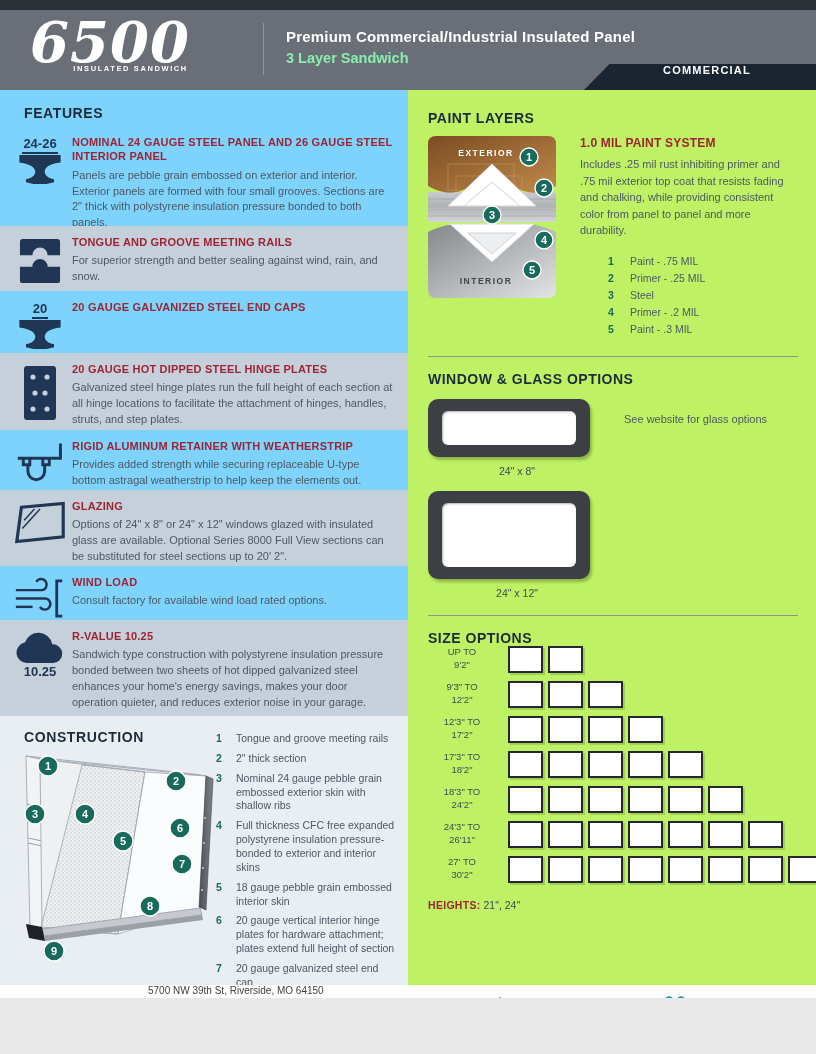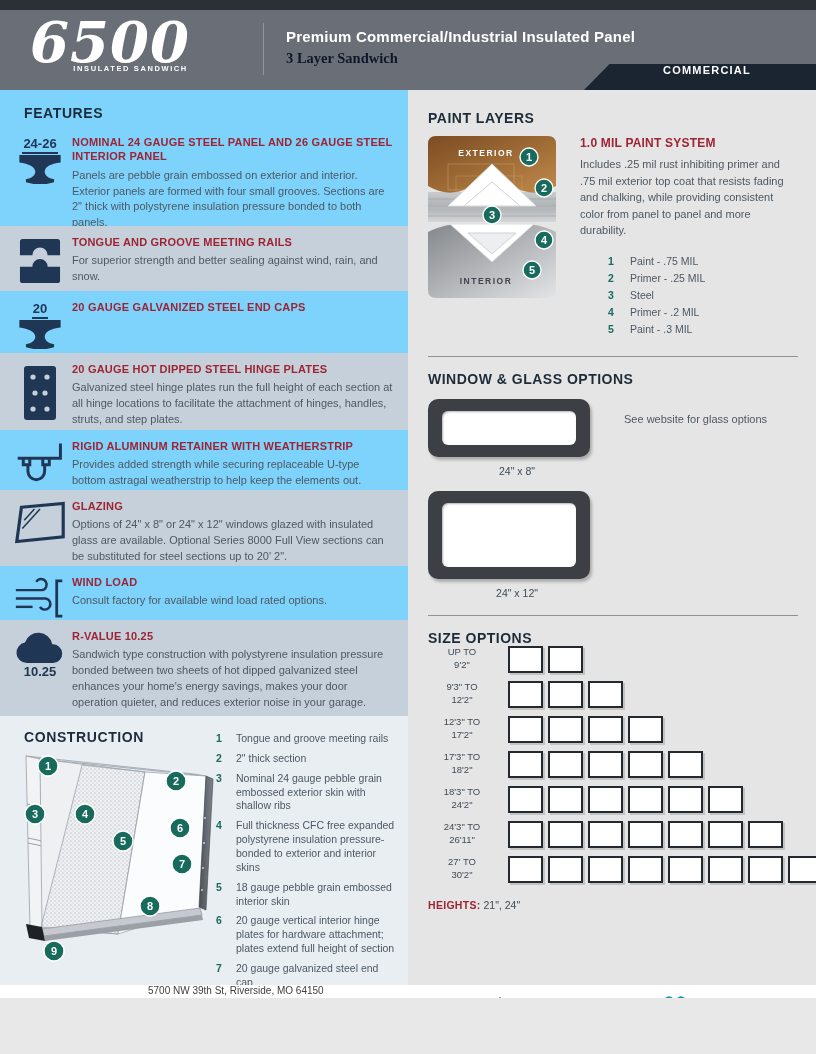--- a/index.html
+++ b/index.html
@@ -7,21 +7,21 @@
   .page { position:relative; width:816px; height:998px; margin:0 auto; background:#ffffff; overflow:hidden; }
 
   
   .topbar { position:absolute; left:0; top:0; width:816px; height:10px; background:#2b2f36; }
   .header { position:absolute; left:0; top:10px; width:816px; height:80px; background:#6a6f77; }
   .logo6500 { position:absolute; left:30px; top:2px; color:#ffffff; }
   .logo6500 .num { font-family:"DejaVu Serif", serif; font-style:italic; font-weight:700; font-size:56px; line-height:60px; letter-spacing:1px; }
   .logo6500 .sub { font-size:7.5px; letter-spacing:1.6px; font-weight:700; text-align:right; margin-top:-8px; padding-right:2px; }
   .hdr-divider { position:absolute; left:263px; top:13px; width:1px; height:52px; background:#90949b; }
   .hdr-title { position:absolute; left:286px; top:18px; color:#ffffff; font-weight:700; font-size:15px; letter-spacing:.2px; }
-  .hdr-sub { position:absolute; left:286px; top:40px; color:#0f172a; font-weight:700; font-size:14.5px;font-family:Liberation Serif, serif; }
+  .hdr-sub { position:absolute; left:286px; top:40px; color:#86efac; font-weight:700; font-size:14.5px; }
   .badge { position:absolute; right:0; bottom:0; width:232px; height:26px; background:#1b2531;
            clip-path:polygon(11% 0, 100% 0, 100% 100%, 0 100%);
            display:flex; justify-content:center; }
   .badge span { color:#ffffff; font-size:11px; font-weight:700; letter-spacing:1.2px; padding-left:14px; }
 
   
   .leftcol { position:absolute; left:0; top:90px; width:408px; height:895px; background:#7dd3fc; display:flex; flex-direction:column;justify-content:space-between; }
   .features-head { height:36px; padding:15px 0 0 24px; font-size:14px; font-weight:800; letter-spacing:.6px; color:#1d2b39; }
   .feat { display:flex; padding:9px 14px 0 8px; overflow:hidden; }
   .feat.dark { background:#c5d0da; }
@@ -35,21 +35,21 @@
   
   .construction { flex:1; background:#e9eef3; position:relative; }
   .construction h2 { position:absolute; left:24px; top:13px; font-size:14px; font-weight:800; letter-spacing:.6px; color:#1d2b39; }
   .con-svg { position:absolute; left:10px; top:32px; }
   .con-list { position:absolute; left:216px; top:16px; width:180px; }
   .con-item { display:flex; margin-bottom:6px; }
   .con-item .n { width:20px; flex:none; color:#176a5c; font-weight:800; font-size:10.5px; }
   .con-item .t { flex:1; font-size:10.5px; color:#4d5863; line-height:1.32; }
 
   
-  .rightcol { position:absolute; left:408px; top:90px; width:408px; height:895px; background:#e5e5e5; padding:20px 18px 0 20px; }
+  .rightcol { position:absolute; left:408px; top:90px; width:408px; height:895px; background:#bef264; padding:20px 18px 0 20px; }
   .sec-head { font-size:14px; font-weight:800; letter-spacing:.5px; color:#1d2b39; }
   .paint-row { display:flex; margin-top:10px; }
   .paint-diagram { width:128px; flex:none; }
   .paint-right { flex:1; padding-left:24px; }
   .red-head { color:#9e2433; font-weight:800; font-size:12px; letter-spacing:.2px; margin-bottom:6px; }
   .paint-body { font-size:11px; color:#4d5863; line-height:1.5; }
   .legend { margin:16px 0 0 28px; }
   .legend-row { display:flex; margin-bottom:5px; }
   .legend-row .n { width:22px; color:#176a5c; font-weight:800; font-size:10.5px; }
   .legend-row .t { font-size:10.5px; color:#4d5863; }

